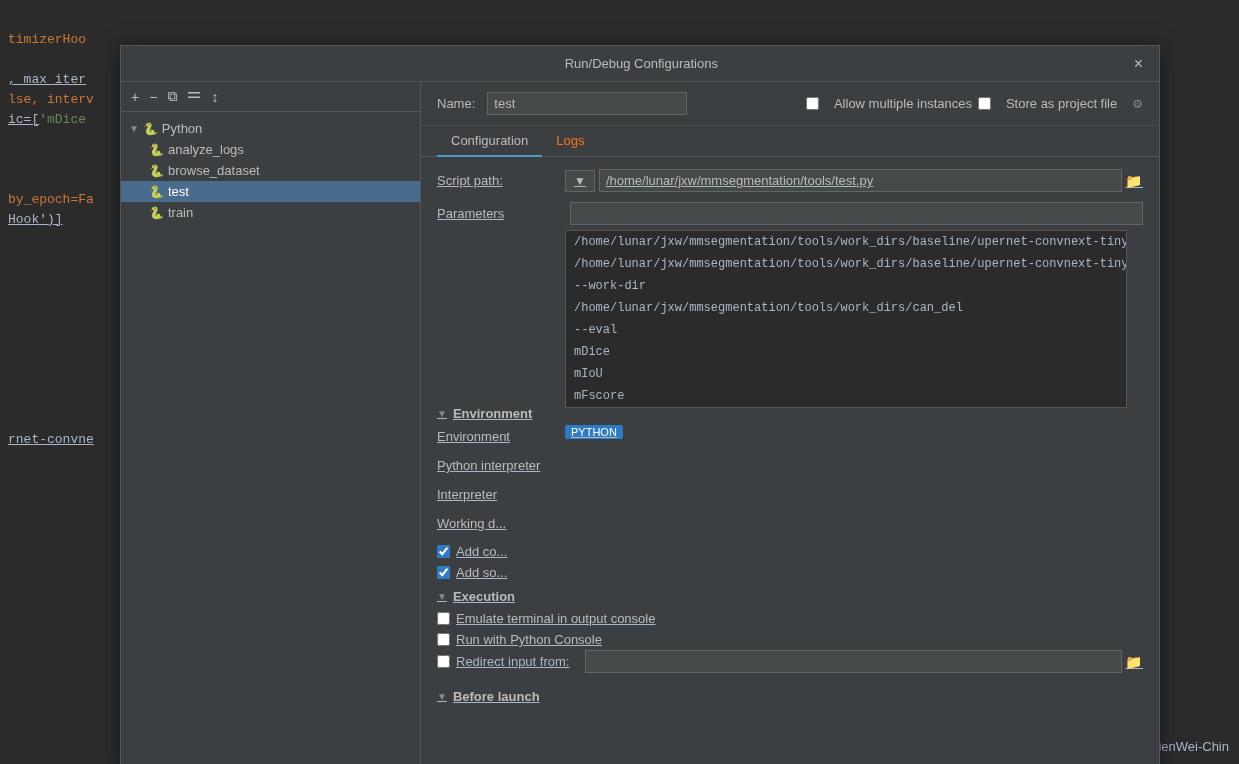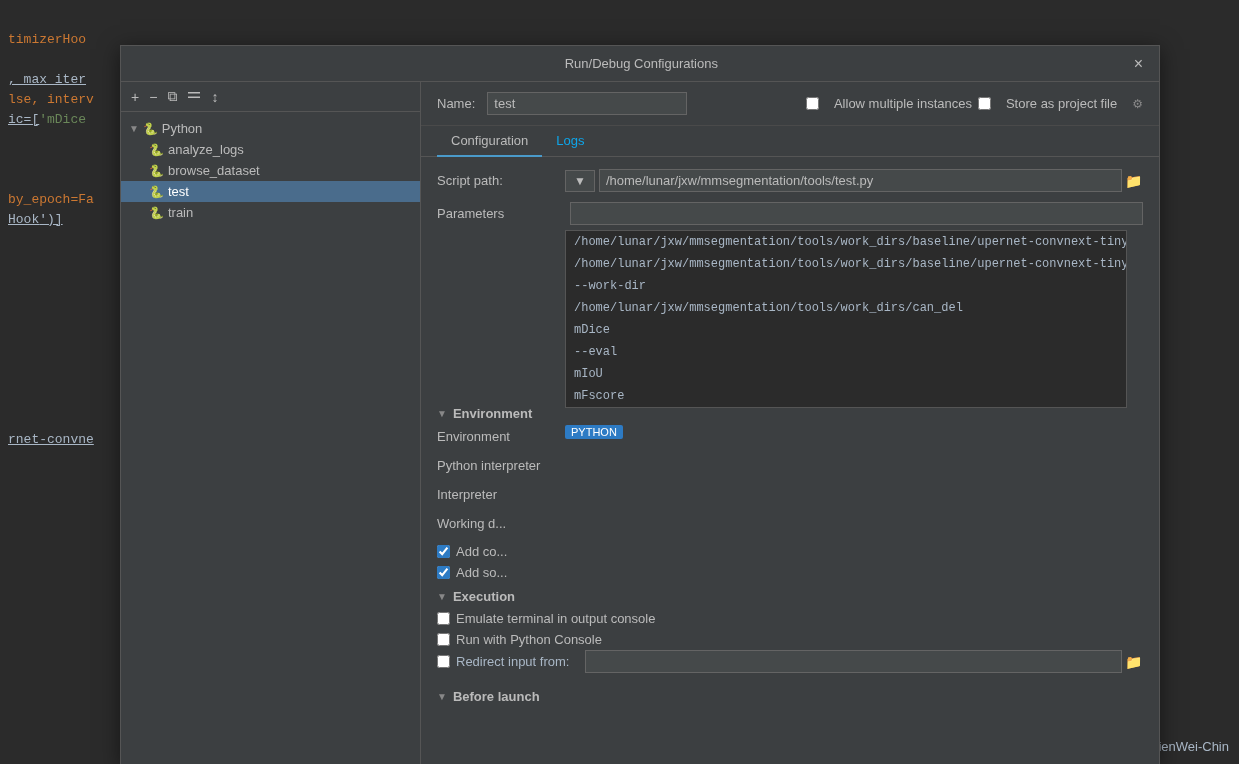--- a/index.html
+++ b/index.html
@@ -213,36 +213,37 @@
     .tabs-bar {
       display: flex;
       border-bottom: 1px solid #555;
       padding: 0 16px;
       flex-shrink: 0;
     }
 
     .tab {
       padding: 7px 14px;
       cursor: pointer;
-      color: #0ea5e9;
+      color: #f97316;
       font-size: 13px;
       border-bottom: 2px solid transparent;
       margin-bottom: -1px;
     }
     .tab.active {
       color: #bbbbbb;
       border-bottom: 2px solid #4a9aca;
     }
 
     
     .config-panel {
       flex: 1;
       overflow-y: auto;
       padding: 12px 16px;
       position: relative;
+      text-decoration: underline;
     }
 
     .form-row {
       display: flex;
       align-items: flex-start;
       margin-bottom: 10px;
       gap: 8px;
     }
 
     .form-label {
@@ -484,22 +485,22 @@
             <div class="form-control-wrap">
               <input type="text" class="script-path-input" value="" style="">
             </div>
           </div>
 
           <div class="params-dropdown">
             <div class="params-dropdown-line">/home/lunar/jxw/mmsegmentation/tools/work_dirs/baseline/upernet-convnext-tiny-classweight_8/upernet_convnext_tiny_fp16_classweight_8.py</div>
             <div class="params-dropdown-line">/home/lunar/jxw/mmsegmentation/tools/work_dirs/baseline/upernet-convnext-tiny-classweight_8/best_mDice_iter_23200.pth</div>
             <div class="params-dropdown-line">--work-dir</div>
             <div class="params-dropdown-line">/home/lunar/jxw/mmsegmentation/tools/work_dirs/can_del</div>
+            <div class="params-dropdown-line">--eval</div>
             <div class="params-dropdown-line">mDice</div>
-            <div class="params-dropdown-line">--eval</div>
             <div class="params-dropdown-line">mIoU</div>
             <div class="params-dropdown-line">mFscore</div>
           </div>
         </div>
 
         <div style="height: 175px;"></div>
 
         <div class="section-header">
           <span class="section-arrow">▼</span>
           <span>Environment</span>

